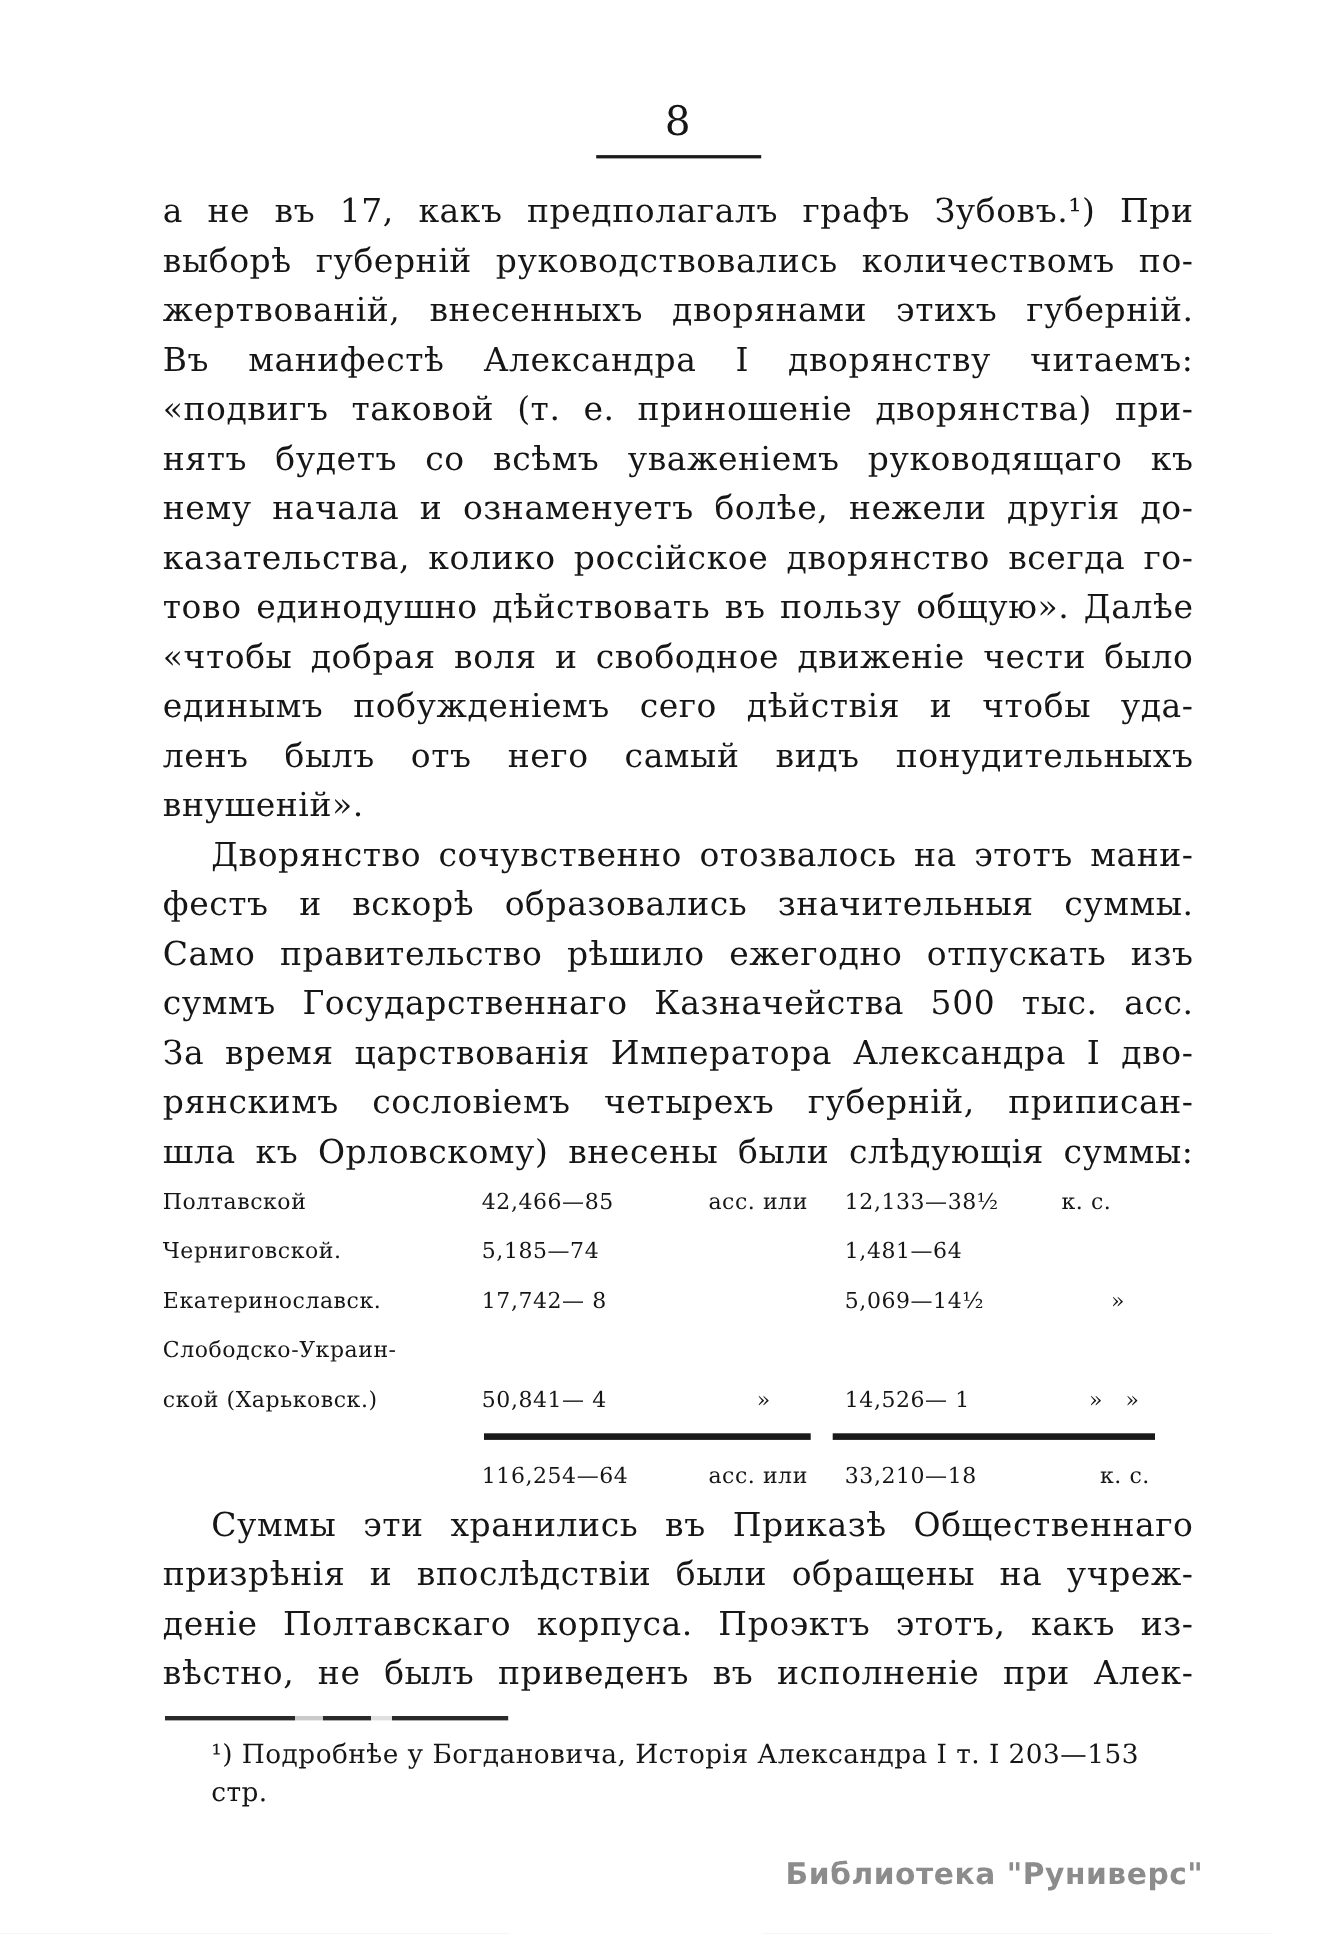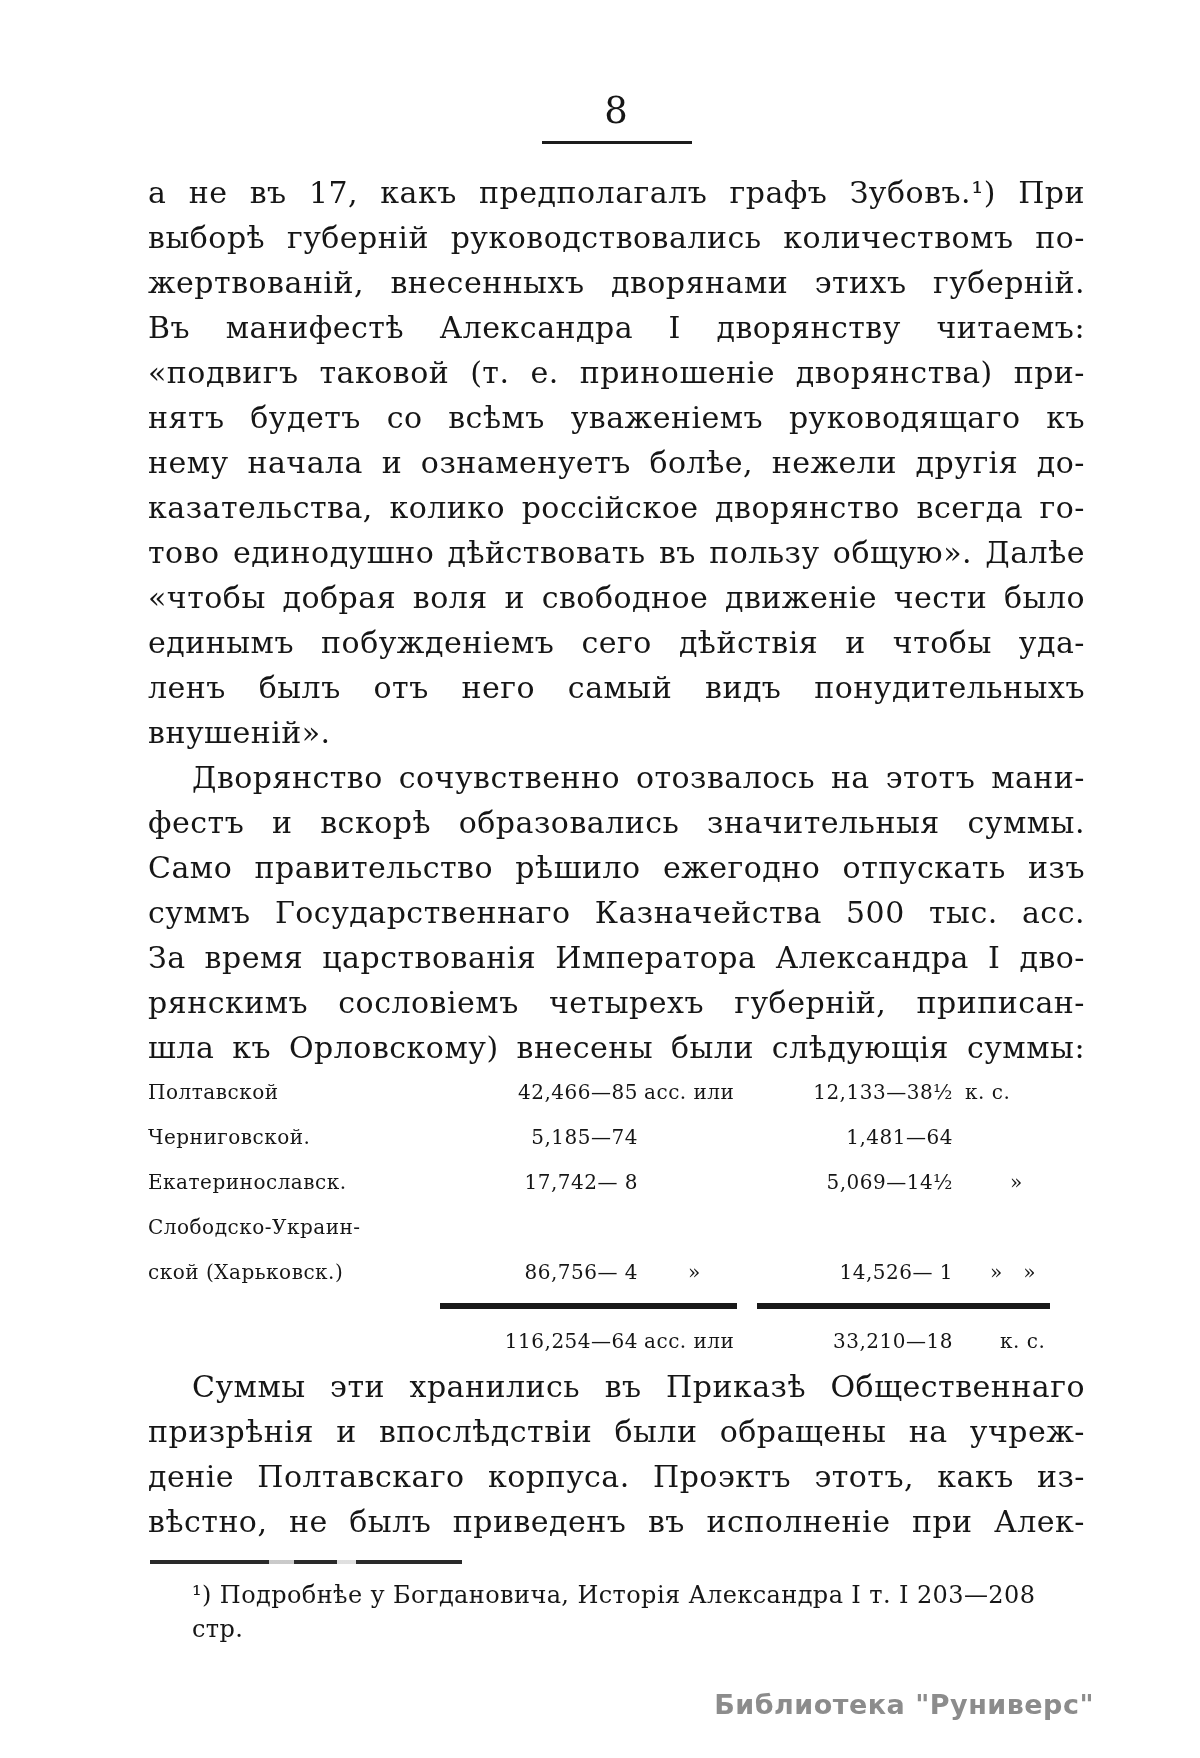--- a/index.html
+++ b/index.html
@@ -49,21 +49,21 @@
   .trow {
     display: grid;
     grid-template-columns: 290px 200px 130px 185px 1fr;
     height: 45px;
     line-height: 45px;
     font-size: 20px;
     letter-spacing: 0.5px;
     white-space: pre;
   }
   .cell { overflow: visible; }
-  .c-amt { text-align: right; }
+  .c-amt { }
   .c-unit { padding-left: 6px; }
   .c-unit.s50 { padding-left: 50px; }
   .c-unit2 { padding-left: 0; margin-left: 12px; }
   .c-unit2.s25 { padding-left: 25px; }
   .c-unit2.s35 { padding-left: 35px; }
   .c-unit2.s45 { padding-left: 45px; }
   .rules-row { position: relative; height: 24px; }
   .sum-rule {
     position: absolute;
     top: 8px;
@@ -160,21 +160,21 @@
       </div>
       <div class="trow">
         <span class="cell c-name">Слободско-Украин-</span>
         <span class="cell c-amt"></span>
         <span class="cell c-unit"></span>
         <span class="cell c-amt"></span>
         <span class="cell c-unit2"></span>
       </div>
       <div class="trow">
         <span class="cell c-name">ской (Харьковск.)</span>
-        <span class="cell c-amt">86,756— 4</span>
+        <span class="cell c-amt">50,841— 4</span>
         <span class="cell c-unit s50">»</span>
         <span class="cell c-amt">14,526— 1</span>
         <span class="cell c-unit2 s25">» »</span>
       </div>
 
       <div class="rules-row">
         <div class="sum-rule left"></div>
         <div class="sum-rule right"></div>
       </div>
 
@@ -188,17 +188,17 @@
     </div>
 
     <div class="para">
       <div class="tline indent">Суммы эти хранились въ Приказѣ Общественнаго</div>
       <div class="tline">призрѣнія и впослѣдствіи были обращены на учреж-</div>
       <div class="tline">деніе Полтавскаго корпуса. Проэктъ этотъ, какъ из-</div>
       <div class="tline">вѣстно, не былъ приведенъ въ исполненіе при Алек-</div>
     </div>
 
     <div class="fn-rule"></div>
-    <div class="footnote">¹) Подробнѣе у Богдановича, Исторія Александра I т. I 203—208 стр.</div>
+    <div class="footnote">¹) Подробнѣе у Богдановича, Исторія Александра I т. I 203—153 стр.</div>
   </div>
 
   <div class="watermark">Библиотека "Руниверс"</div>
 </div>
 
 </body></html>

